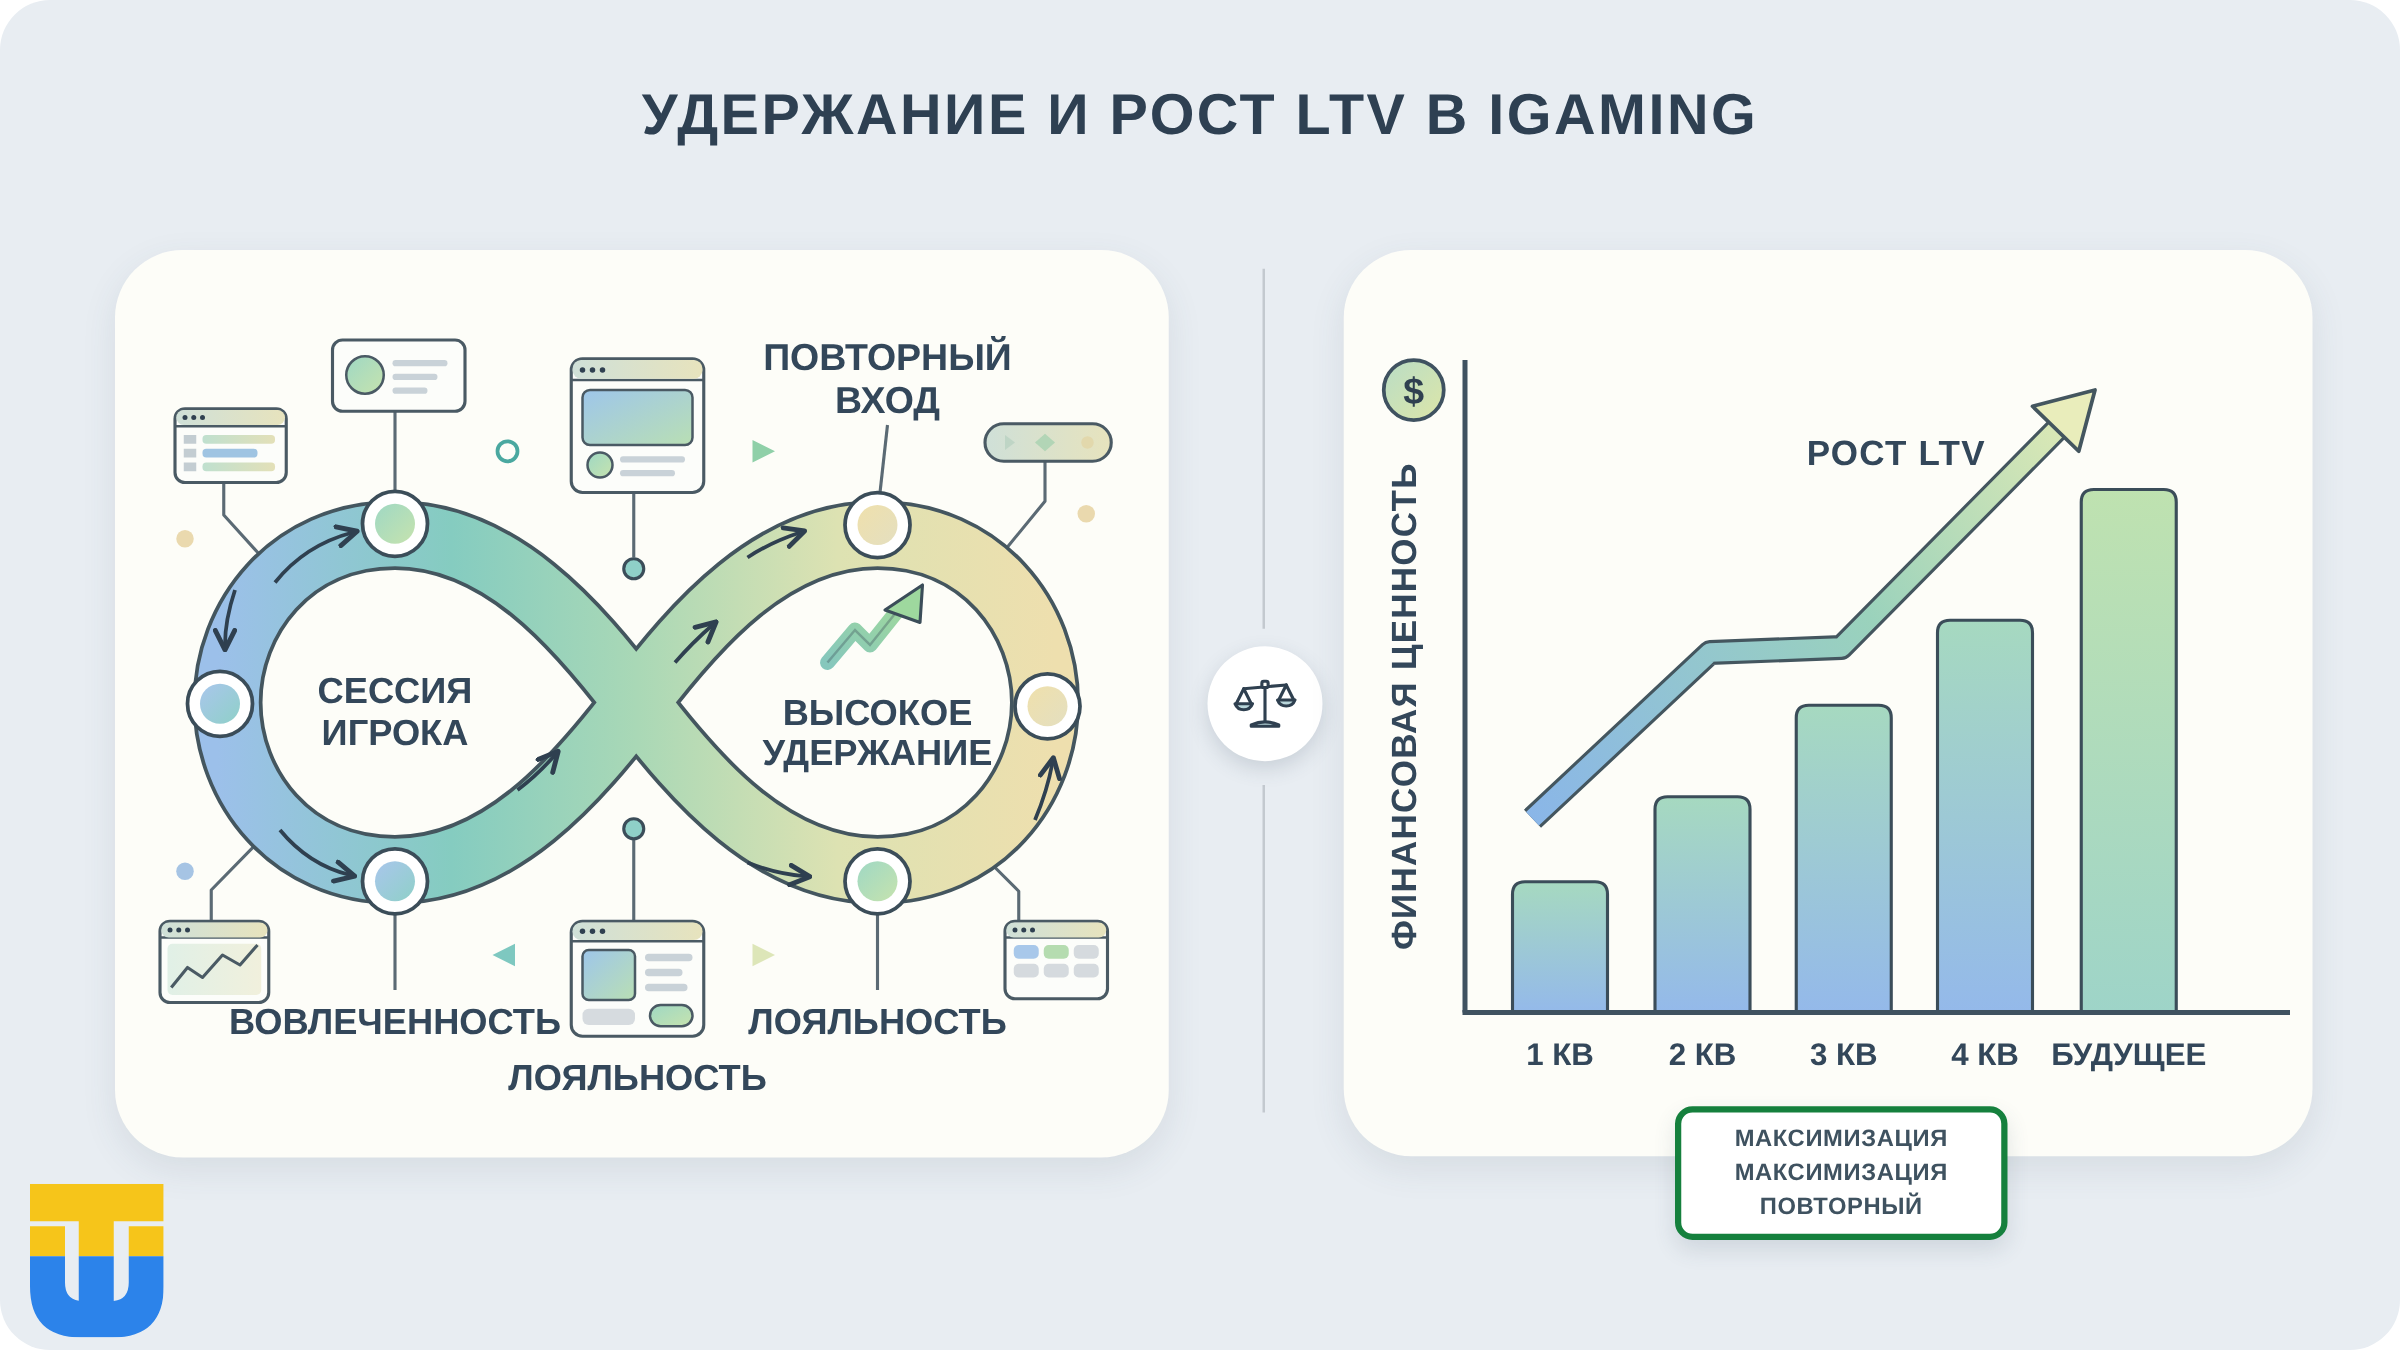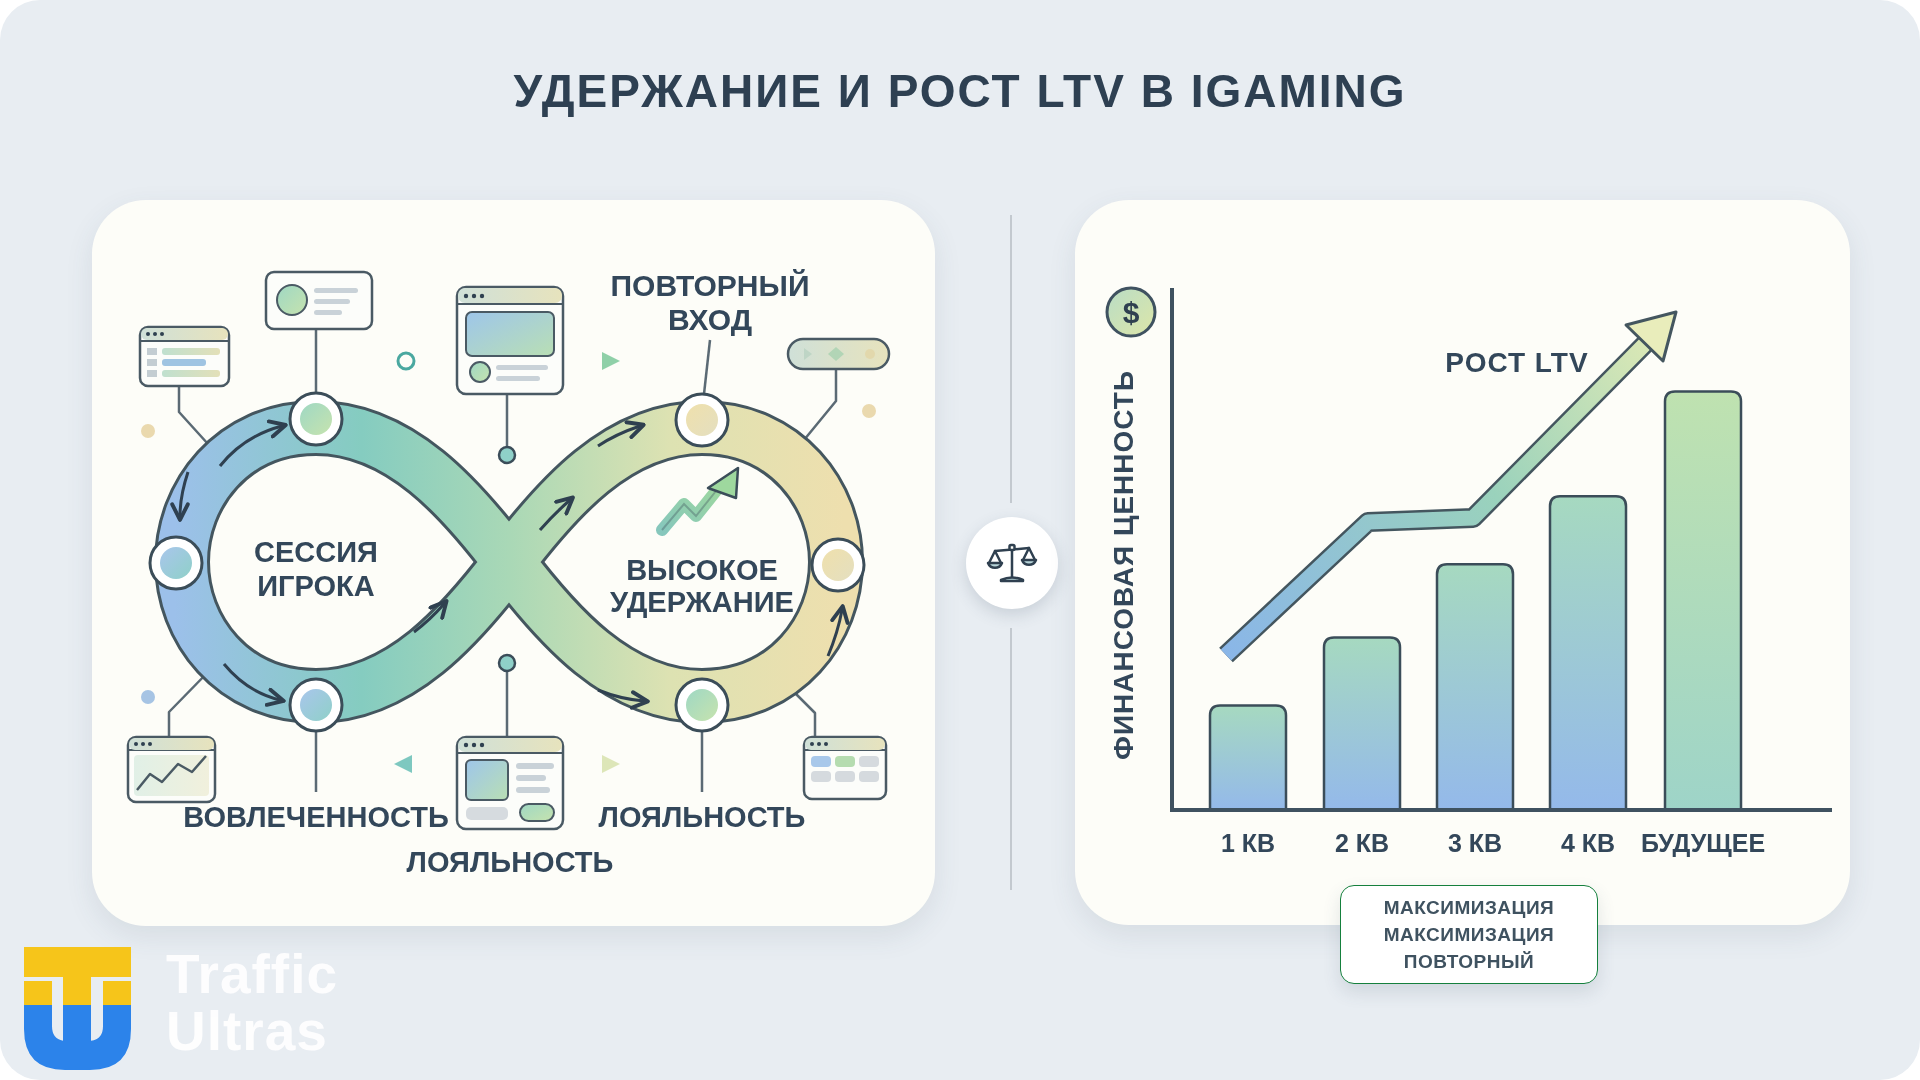--- a/index.html
+++ b/index.html
@@ -7,21 +7,21 @@
   .title{position:absolute;left:0;top:64px;width:100%;text-align:center;font-size:46px;font-weight:bold;letter-spacing:2px;color:#2e4052;}
   .card{position:absolute;background:#fdfdf8;border-radius:54px;box-shadow:0 10px 28px rgba(60,80,100,0.10);}
   .card.left{left:92px;top:200px;width:843px;height:726px;}
   .card.right{left:1075px;top:200px;width:775px;height:725px;}
   .card svg{position:absolute;left:0;top:0;}
   .divider-line{position:absolute;left:1010px;width:2px;background:#c3c9cf;}
   .divider-line.top{top:215px;height:288px;}
   .divider-line.bottom{top:628px;height:262px;}
   .divider-circle{position:absolute;left:966px;top:517px;width:92px;height:92px;background:#ffffff;border-radius:50%;
      box-shadow:0 6px 16px rgba(60,80,100,0.18);display:flex;align-items:center;justify-content:center;}
-  .callout{position:absolute;left:1340px;top:885px;width:256px;height:97px;background:#ffffff;border:1px solid #15803d;
+  .callout{position:absolute;left:1340px;top:885px;width:256px;height:97px;background:#ffffff;border:5px solid #15803d;
      border-radius:14px;box-shadow:0 8px 18px rgba(60,80,100,0.14);display:flex;flex-direction:column;
      align-items:center;justify-content:center;font-size:19px;font-weight:bold;color:#3f5260;line-height:27px;letter-spacing:0.5px;}
   .logo{position:absolute;left:24px;top:947px;}
   .logo-text{position:absolute;left:166px;top:946px;font-size:55px;font-weight:bold;color:#ffffff;opacity:0.93;line-height:57px;letter-spacing:1px;}
   svg text{font-family:"Liberation Sans",sans-serif;}
   .lbl{font-weight:bold;fill:#33475a;}
 </style>
 </head>
 <body>
 
@@ -334,18 +334,14 @@
           <rect x="39" y="30" width="28" height="66"></rect>
           <path d="M0,34 L0,82 Q0,123 41,123 L66,123 Q107,123 107,82 L107,34 L79,34 L79,79 Q79,94 64,94 L43,94 Q28,94 28,79 L28,34 Z"></path>
         </clipPath>
       </defs>
       <g clip-path="url(#tuClip)">
         <rect x="0" y="0" width="107" height="58" fill="#f6c51a"></rect>
         <rect x="0" y="58" width="107" height="65" fill="#2c83ea"></rect>
       </g>
     </svg>
   </div>
-  <div class="logo-text">
-    <div>Traffic</div>
-    <div>Ultras</div>
-  </div>
 
 </div>
 
 </body></html>

